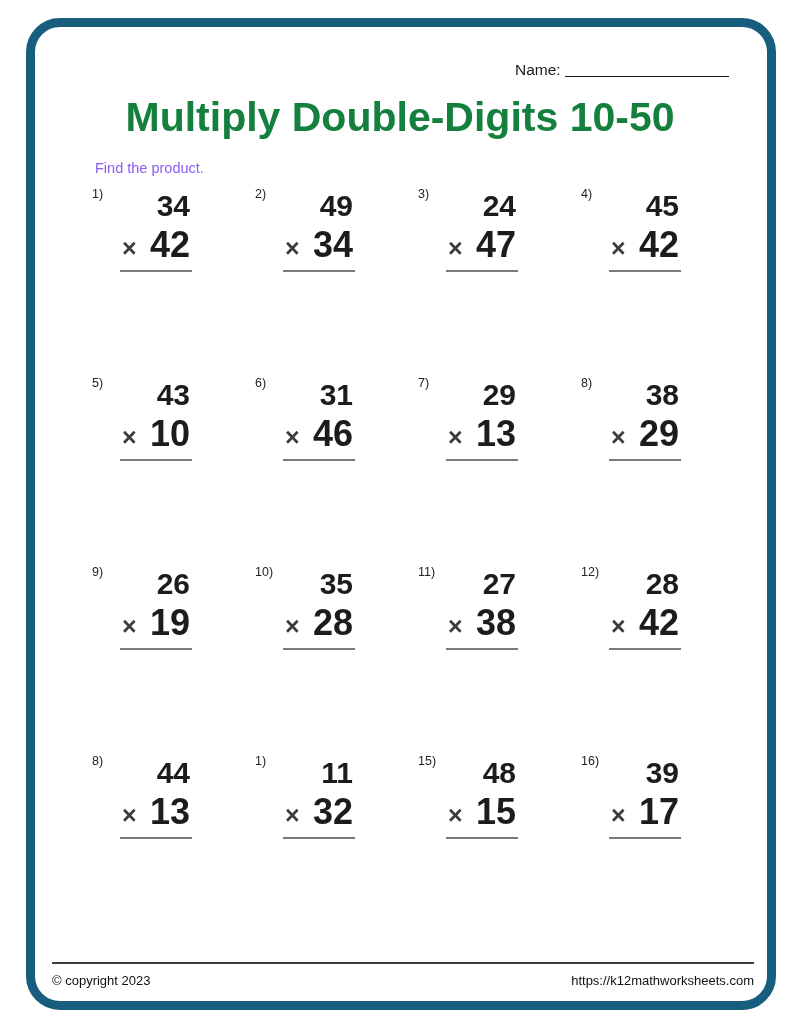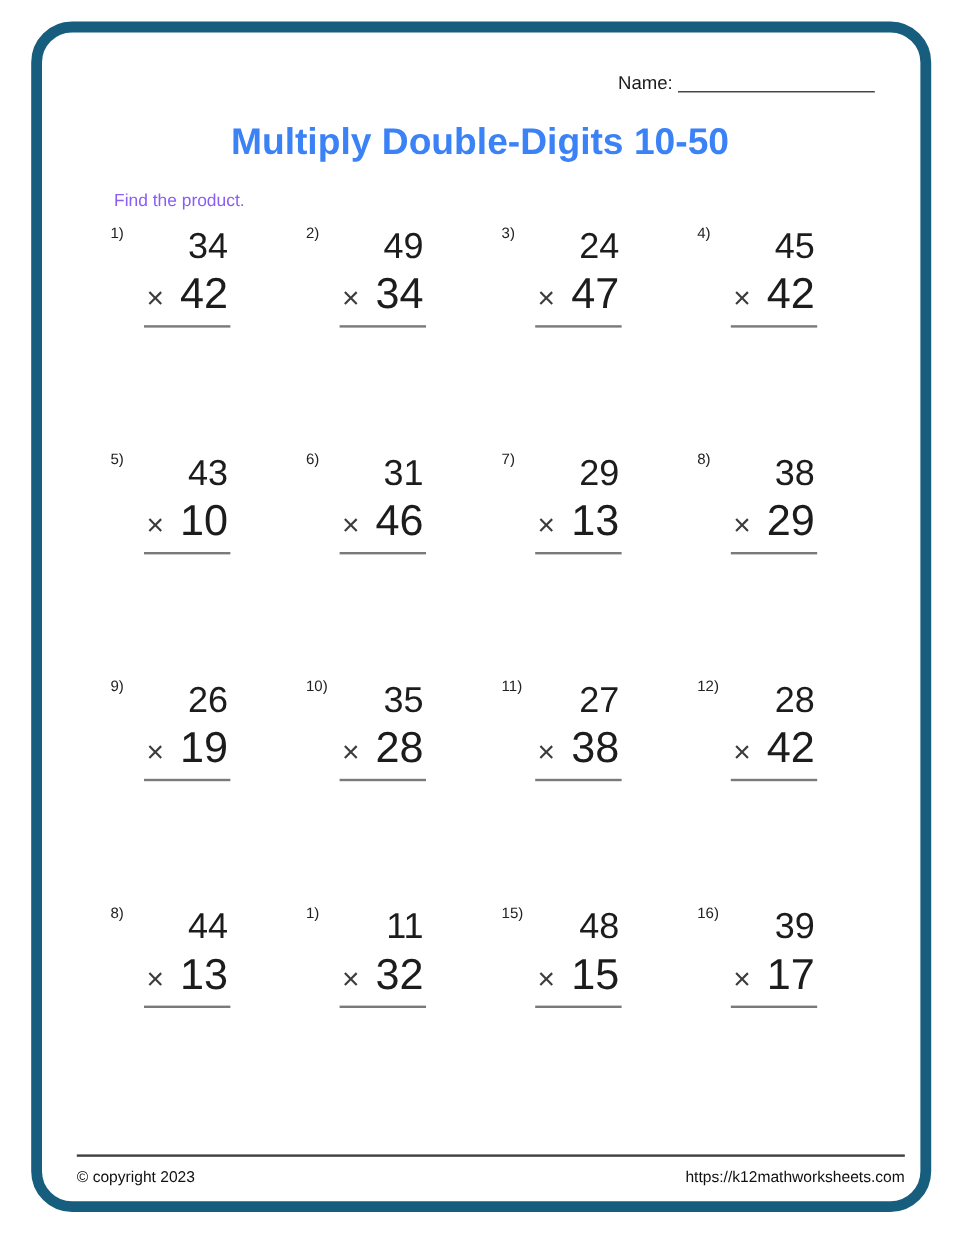--- a/index.html
+++ b/index.html
@@ -42,24 +42,24 @@
     border-bottom: 1.5px solid #1a1a1a;
     margin-left: 4px;
   }
   .title {
     position: absolute;
     top: 99px;
     left: 0;
     width: 100%;
     margin: 0;
     text-align: center;
-    font-size: 31px;
+    font-size: 41px;
     line-height: 37px;
     font-weight: 700;
-    color: #3b82f6;
+    color: #15803d;
   }
   .instruction {
     position: absolute;
     left: 95px;
     top: 160px;
     font-size: 14.5px;
     color: #8b5cf6;
   }
   .grid {
     position: absolute;
@@ -75,20 +75,21 @@
     position: absolute;
     left: 0;
     top: 2px;
     font-size: 12.5px;
     color: #222222;
   }
   .stack {
     margin-left: 28px;
     width: 72px;
     padding-top: 2px;
+    font-weight: bold;
   }
   .op1 {
     font-size: 30px;
     line-height: 38px;
     text-align: right;
     color: #1c1c1c;
     padding-right: 2px;
   }
   .row2 {
     display: flex;
@@ -102,21 +103,21 @@
     font-size: 25px;
     color: #3c3c3c;
   }
   .op2 { font-size: 36px; }
   .answer-line {
     border-bottom: 2px solid var(--line-color);
     margin-top: 2px;
   }
   .footer {
     position: absolute;
-    left: 64px;
+    left: 52px;
     right: 46px;
     top: 962px;
     border-top: 2px solid #3f3f3f;
     padding-top: 9px;
     display: flex;
     justify-content: space-between;
     align-items: baseline;
     font-size: 13px;
     color: #111111;
   }

